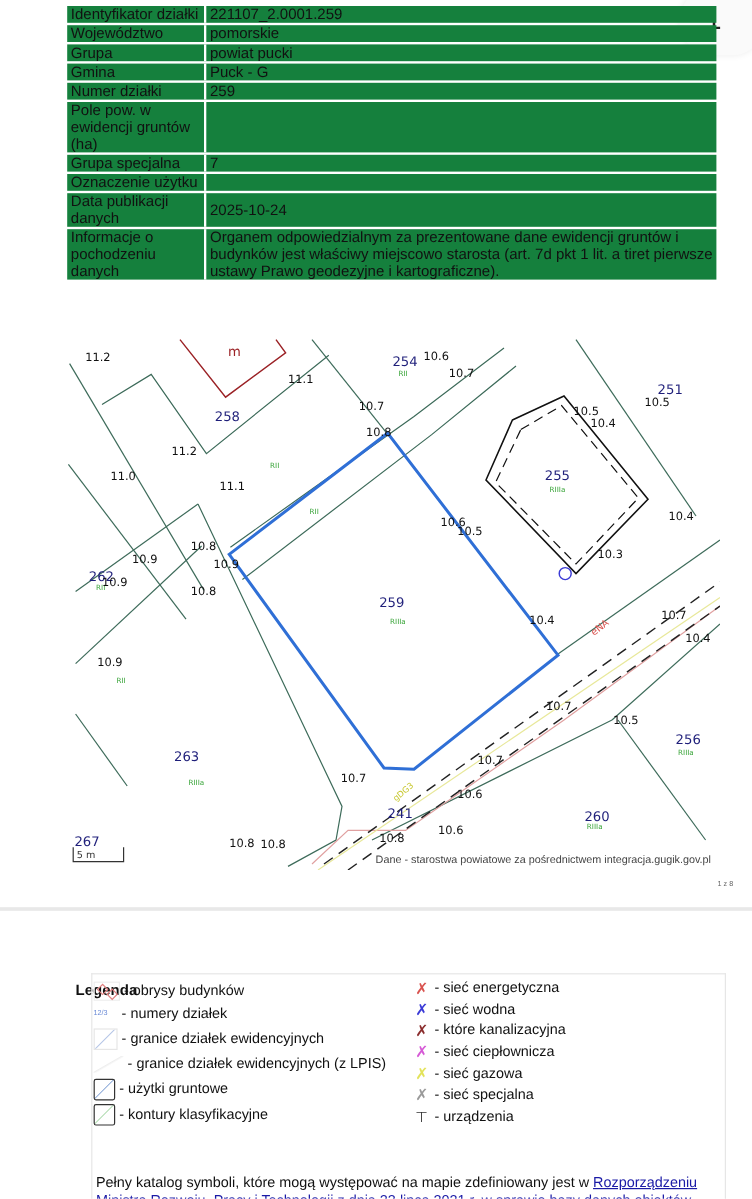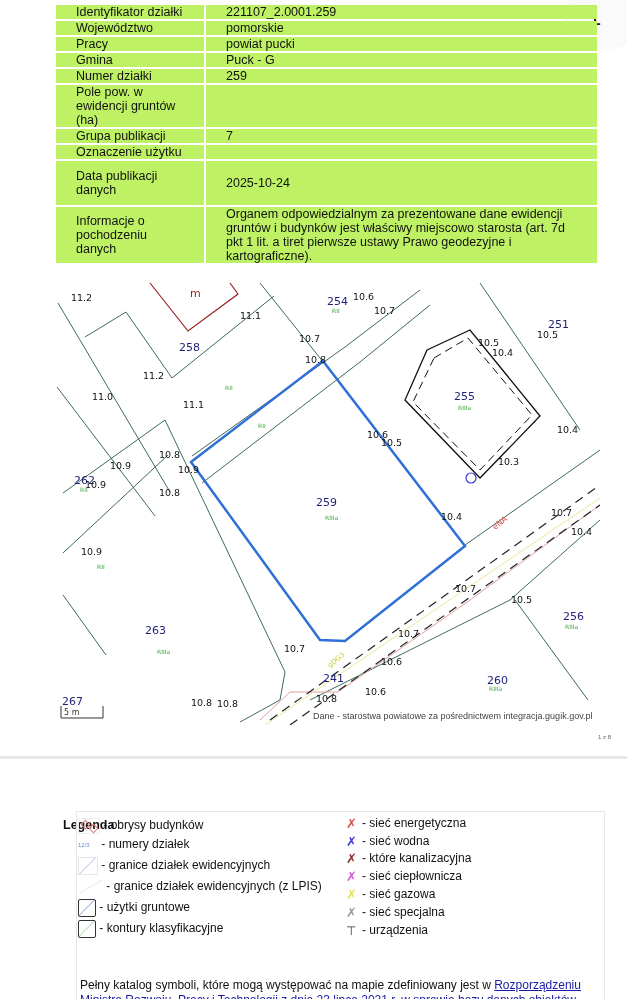--- a/index.html
+++ b/index.html
@@ -1,18 +1,18 @@
 <!DOCTYPE html>
 <html><head>
 <meta charset="utf-8">
 <style>
   html, body { margin:0; padding:0; background:#fff; }
   body { width:627px; height:999px; position:relative; overflow:hidden; font-family:"Liberation Sans", sans-serif; color:#111; }
   .info-table { position:absolute; left:56px; top:3px; width:541px; border-collapse:separate; border-spacing:0 2px; font-size:12.5px; line-height:14px; }
-  .info-table td { background:#bef264; padding:0 20px; vertical-align:middle; }
+  .info-table td { background:#15803d; padding:0 3px; vertical-align:middle; }
   .info-table td.k { width:108px; border-right:2px solid #fff; }
   .page-badge { position:absolute; left:566px; top:-10px; width:72px; height:56px; border-radius:28px; background:#fafafa; box-shadow:0 0 6px rgba(0,0,0,0.08); }
   .page-badge span { position:absolute; left:22px; top:13px; font-size:24px; color:#222; }
   .map { position:absolute; left:56px; top:280px; width:544px; height:445px; overflow:hidden; background:#fff; }
   .map svg { position:absolute; left:0; top:0; }
   .attrib { position:absolute; left:313px; top:711px; font-size:9px; color:#444; }
   .pager { position:absolute; left:598px; top:734px; font-size:6px; color:#666; }
   .divider { position:absolute; left:0; top:756px; width:627px; height:3px; background:#e8e8e8; }
   .legend-title { position:absolute; left:63px; top:781px; font-size:12.5px; font-weight:bold;margin-top:37px; }
   .legend-box { position:absolute; left:76px; top:811px; width:527px; height:190px; border:1px solid #e6e6e6; border-bottom:none; }
@@ -32,45 +32,45 @@
   <tbody>
       <tr>
         <td class="k">Identyfikator działki</td>
         <td>221107_2.0001.259</td>
       </tr>
   <tr>
         <td class="k">Województwo</td>
         <td>pomorskie</td>
       </tr>
   <tr>
-        <td class="k">Pracy</td>
+        <td class="k">Grupa</td>
         <td>powiat pucki</td>
       </tr>
   <tr>
         <td class="k">Gmina</td>
         <td>Puck - G</td>
       </tr>
   <tr>
         <td class="k">Numer działki</td>
         <td>259</td>
       </tr>
   <tr>
         <td class="k">Pole pow. w ewidencji gruntów (ha)</td>
         <td></td>
       </tr>
   <tr>
-        <td class="k">Grupa publikacji</td>
+        <td class="k">Grupa specjalna</td>
         <td>7</td>
       </tr>
   <tr>
         <td class="k">Oznaczenie użytku</td>
         <td></td>
       </tr>
   <tr>
-        <td class="k" style="height:44px">Data publikacji danych</td>
+        <td class="k" style="height:28px">Data publikacji danych</td>
         <td>2025-10-24</td>
       </tr>
   <tr>
         <td class="k">Informacje o pochodzeniu danych</td>
         <td>Organem odpowiedzialnym za prezentowane dane ewidencji gruntów i budynków jest właściwy miejscowo starosta (art. 7d pkt 1 lit. a tiret pierwsze ustawy Prawo geodezyjne i kartograficzne).</td>
       </tr>
 </tbody>
   </table>
 
 <div class="map">

